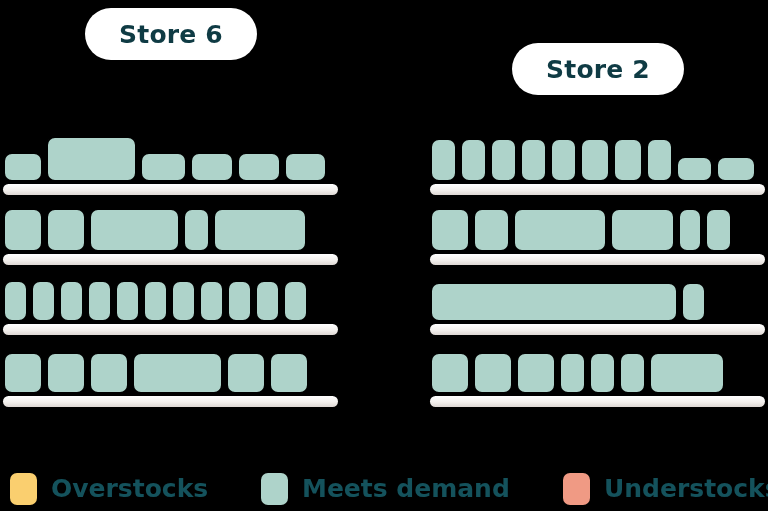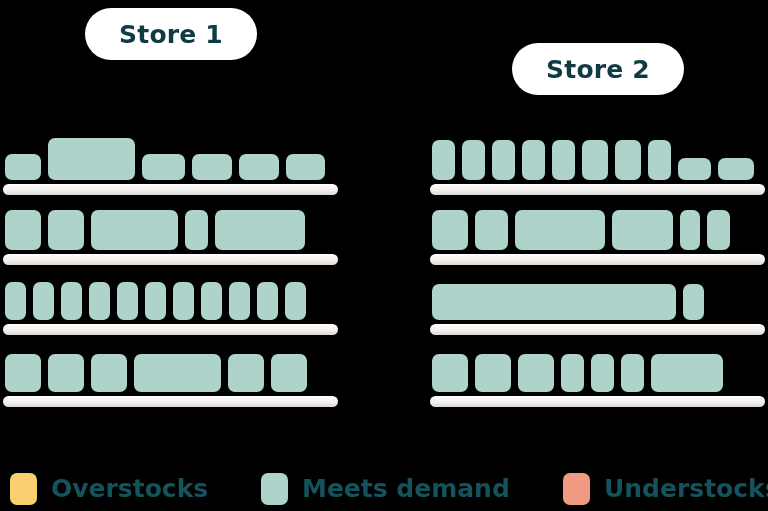--- a/index.html
+++ b/index.html
@@ -126,21 +126,21 @@
     color: #14525c;
     white-space: nowrap;
     line-height: 1;
   }
 </style>
 </head>
 <body>
 
 <div class="pill-row">
   <div class="store-pill" id="store-pill-1">
-    <span class="pill-label">Store 1</span>
+    <span class="pill-label">Store 6</span>
   </div>
   <div class="store-pill" id="store-pill-2">
     <span class="pill-label">Store 2</span>
   </div>
 </div>
 
 <div class="store-column" id="store-column-1">
     <div class="shelf-unit">
       <div class="shelf-items">
         <div class="item-box meets" style="width: 40px; height: 30px;"></div>

